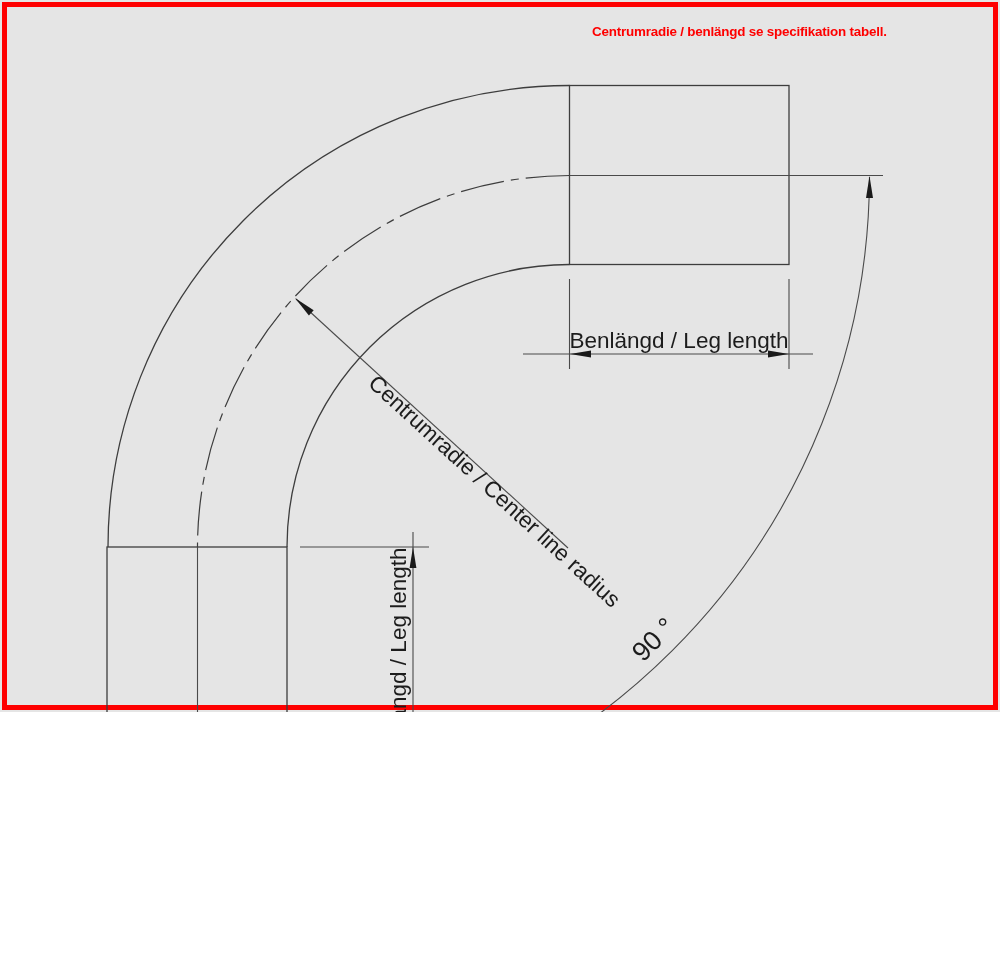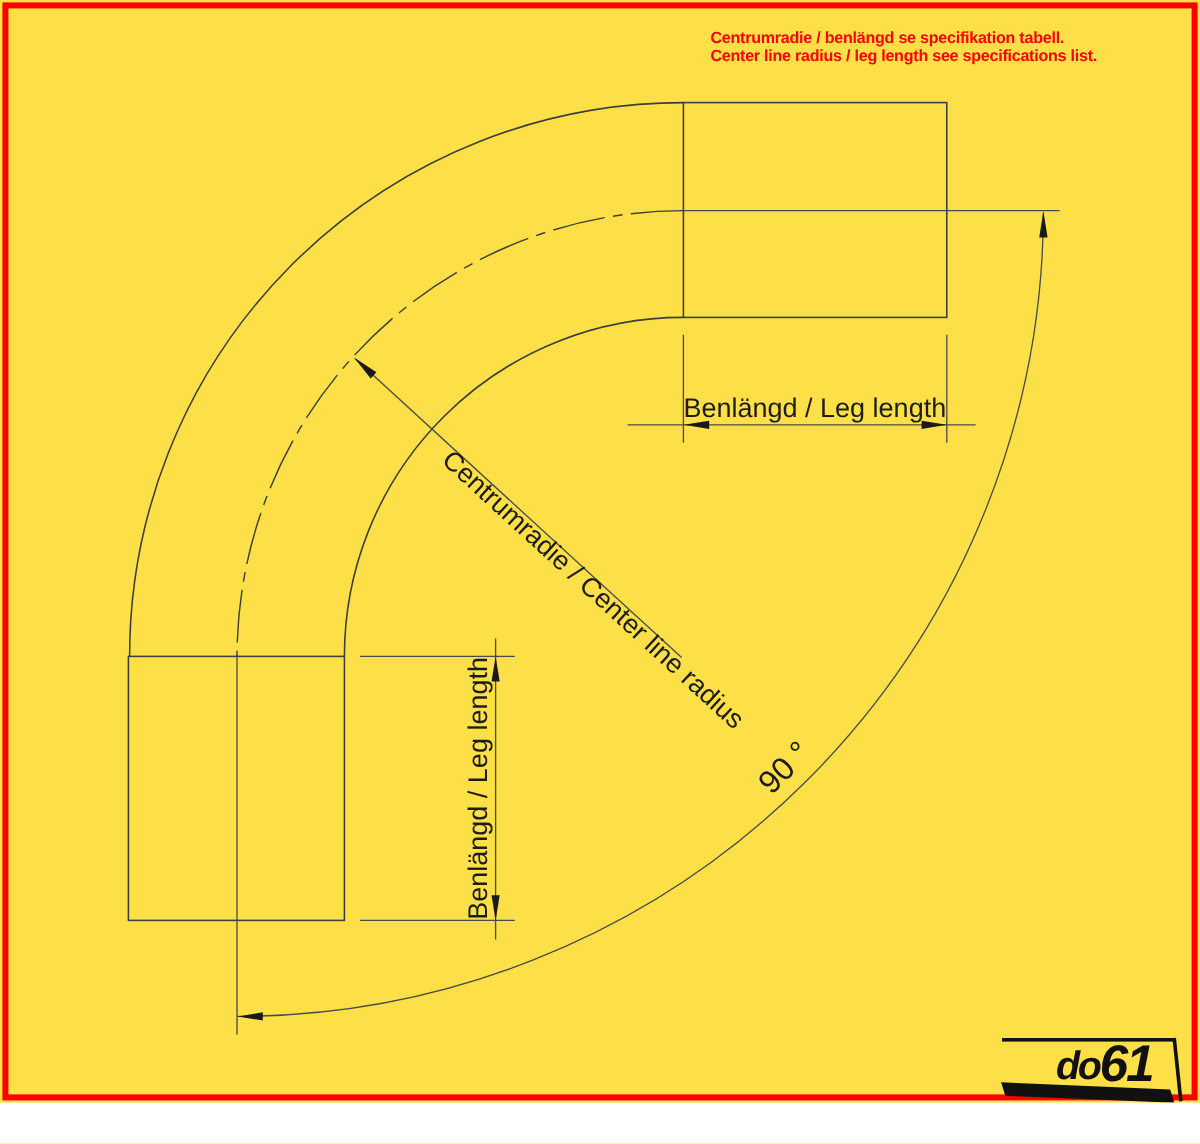--- a/index.html
+++ b/index.html
@@ -1,19 +1,19 @@
 <!DOCTYPE html>
 <html><head>
 <meta charset="utf-8">
 <style>
   html,body{margin:0;padding:0;background:#ffffff;}
   .canvas{
     position:relative;
-    width:1000px;height:919px;
-    background:#fde047;
+    width:1000px;height:712px;
+    background:#e5e5e5;
     overflow:hidden;
     font-family:"Liberation Sans", sans-serif;
   }
   .page-border{
     position:absolute;
     left:2px;top:2px;right:2px;bottom:2px;
     border:5px solid #fe0000;
     pointer-events:none;
   }
   .notice{
@@ -48,21 +48,20 @@
 </style>
 </head>
 <body>
 
 <div class="canvas">
 
   <div class="page-border"></div>
 
   <div class="notice">
     <div>Centrumradie / benlängd se specifikation tabell.</div>
-    <div>Center line radius / leg length see specifications list.</div>
   </div>
 
   <svg class="dwg" width="1000" height="953" viewBox="0 0 1000 953">
 
     <path class="ln" d="M 569.5 85.5 A 461.5 461.5 0 0 0 108 547"></path>
     <path class="ln" d="M 569.5 264.5 A 282.5 282.5 0 0 0 287 547"></path>
     <path class="cl" d="M 569.5 175.5 A 372 372 0 0 0 197.5 547"></path>
 
     <rect class="ln" x="569.5" y="85.5" width="219.5" height="179"></rect>
     <rect class="ln" x="107" y="547" width="180" height="220"></rect>

